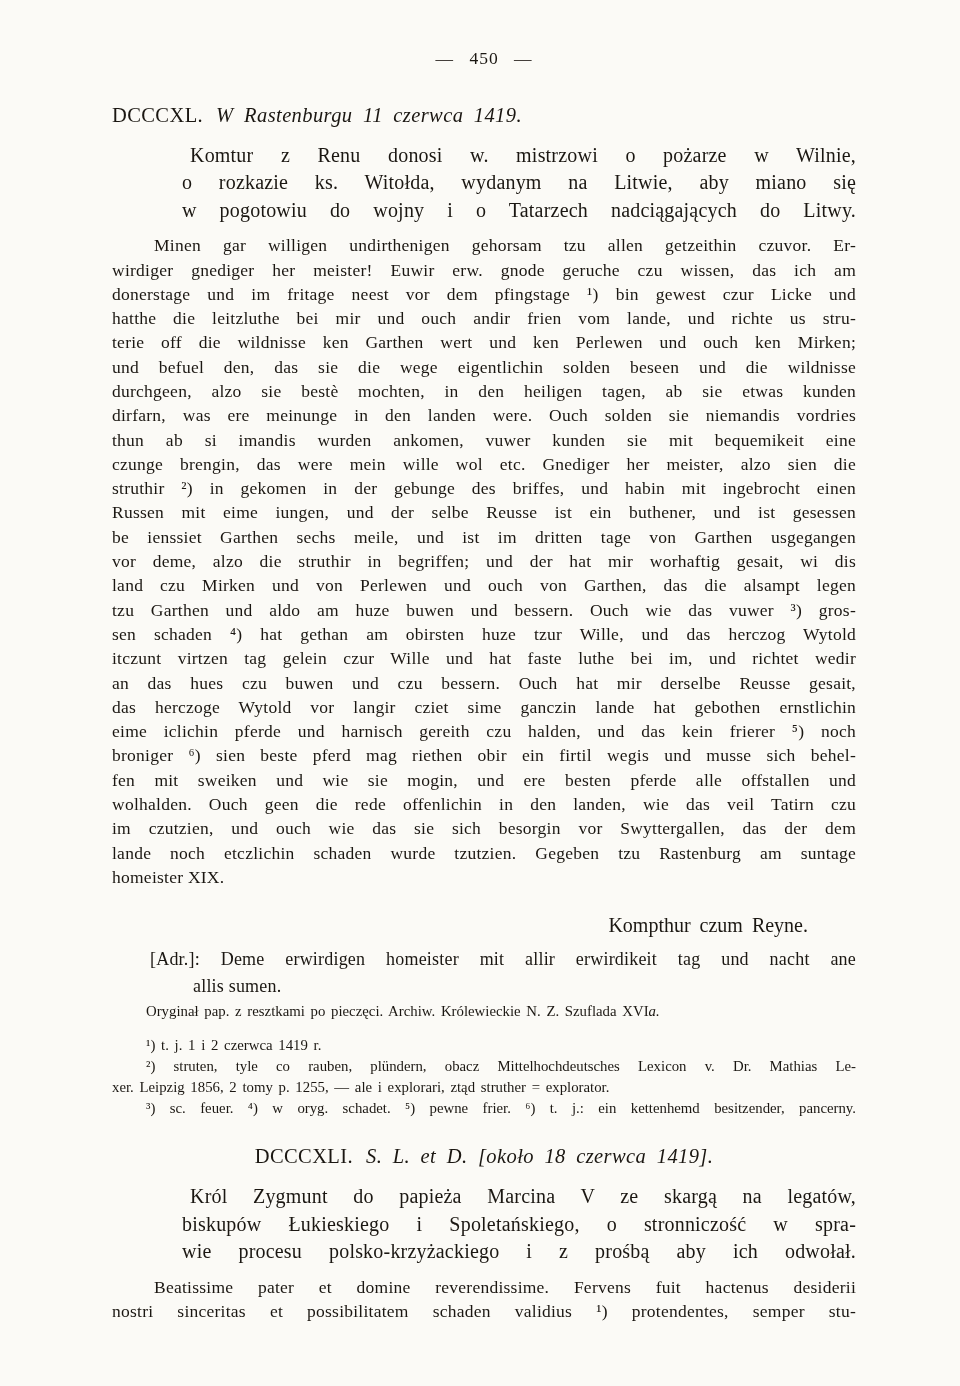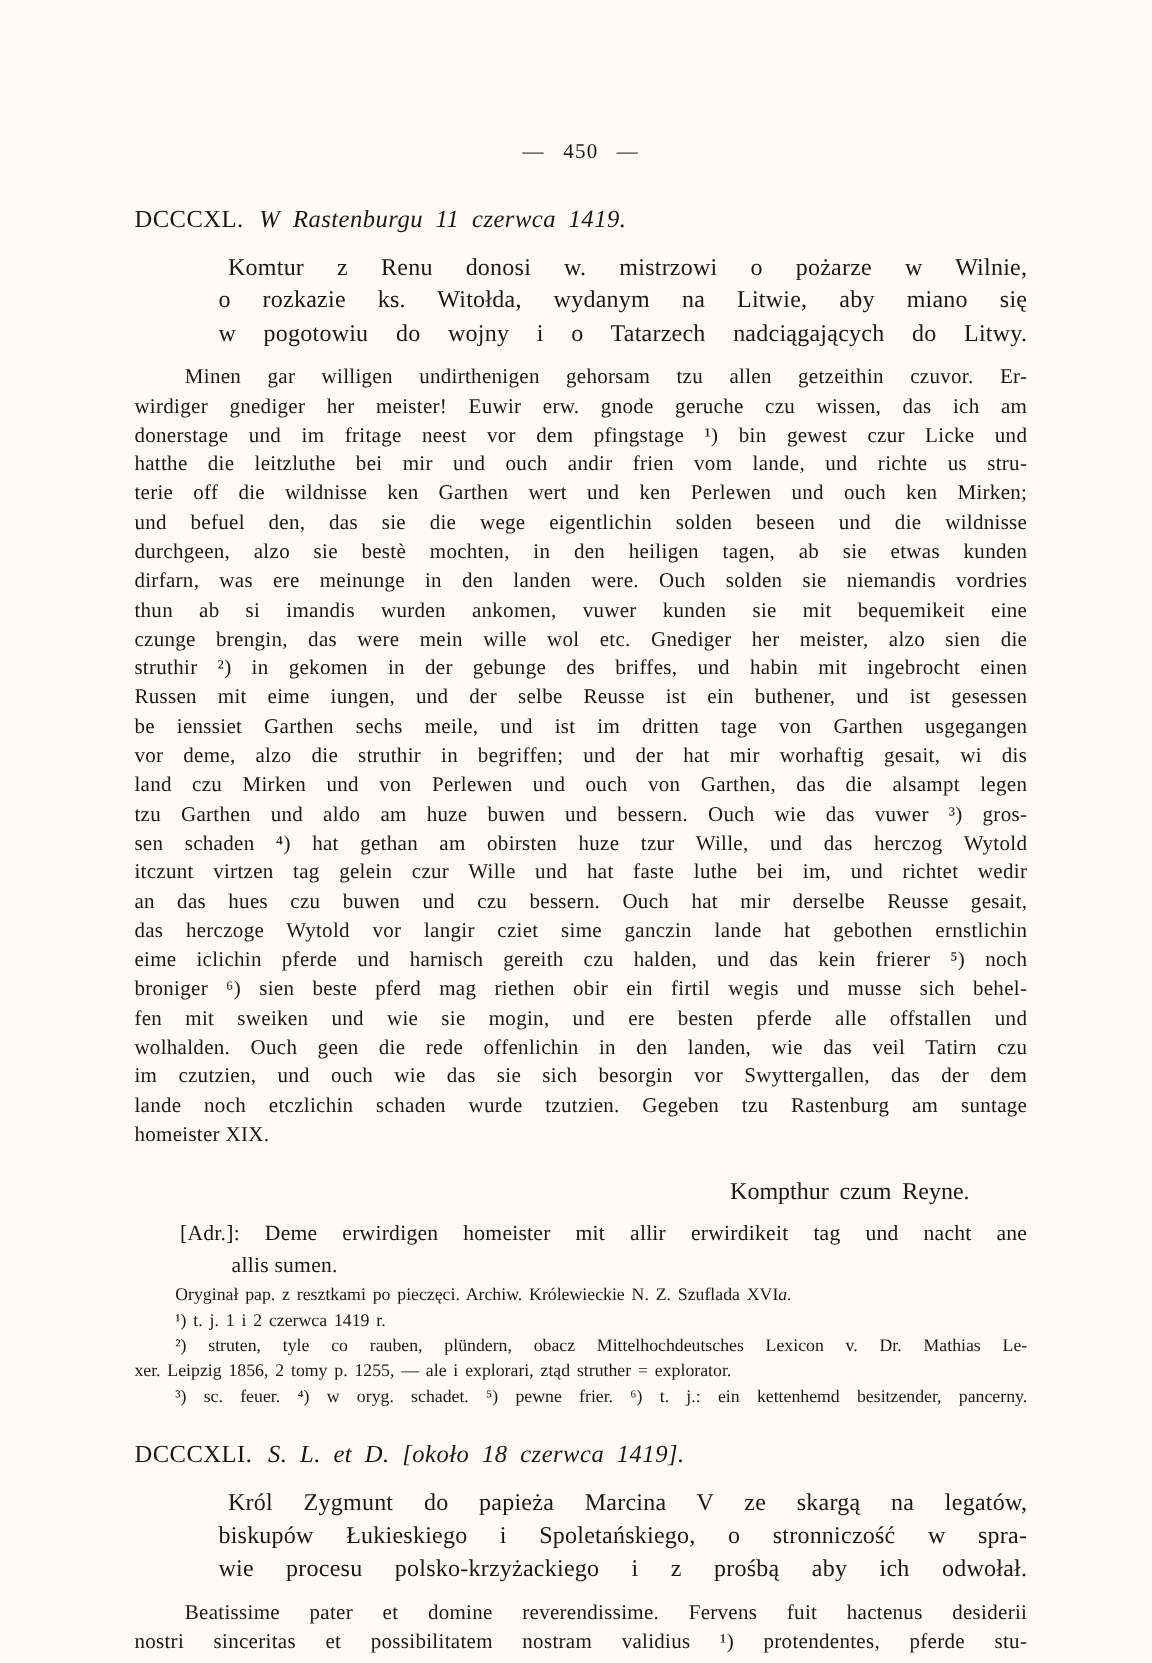--- a/index.html
+++ b/index.html
@@ -9,21 +9,21 @@
   html,body{margin:0;padding:0;}
   body{
     width:960px;height:1386px;overflow:hidden;
     background:var(--paper);
     color:var(--ink);
     font-family:"Liberation Serif","DejaVu Serif",serif;
   }
   .column{
     width:744px;
     margin-left:112px;
-    padding-top:116px;
+    padding-top:48px;
   }
   
   .pageno{
     text-align:center;
     font-size:17.5px;
     line-height:20px;
     word-spacing:10px;
     letter-spacing:1px;
   }
   
@@ -32,21 +32,21 @@
     font-size:20.5px;
     line-height:26px;
     letter-spacing:0.4px;
     white-space:nowrap;
   }
   .doc-heading .dateline{
     font-style:italic;
     margin-left:13px;
     word-spacing:5px;
   }
-  .doc-heading-2{margin-top:24px;}
+  .doc-heading-2{margin-top:24px;text-align:center;}
   
   .summary{
     margin-top:14px;
     padding-left:70px;
     font-size:20px;
     letter-spacing:0.2px;
   }
   .summary .line{
     line-height:27.4px;
     text-align:justify;
@@ -93,21 +93,21 @@
   
   .provenance{
     margin-top:2px;
     font-size:14.8px;
     line-height:20px;
     padding-left:34px;
     word-spacing:2px;
   }
   .provenance .it{font-style:italic;}
   .footnotes{
-    margin-top:2px;
+    margin-top:14px;
     font-size:14.8px;
     word-spacing:2px;
   }
   .footnotes .line{line-height:21px;}
   .fn-indent{padding-left:34px;}
   .fn2 .line:first-child{
     padding-left:34px;
     text-align:justify;
     text-align-last:justify;
   }
@@ -192,16 +192,16 @@
   </div>
 
   <div class="summary">
       <div class="line">Król Zygmunt do papieża Marcina V ze skargą na legatów,</div>
       <div class="line">biskupów Łukieskiego i Spoletańskiego, o stronniczość w spra-</div>
       <div class="line">wie procesu polsko-krzyżackiego i z prośbą aby ich odwołał.</div>
     </div>
 
   <div class="bodytext justify-all">
       <div class="line">Beatissime pater et domine reverendissime. Fervens fuit hactenus desiderii</div>
-      <div class="line">nostri sinceritas et possibilitatem nostram validius ¹) protendentes, pferde stu-</div>
+      <div class="line">nostri sinceritas et possibilitatem schaden validius ¹) protendentes, semper stu-</div>
     </div>
 
 </div>
 
 </body></html>

